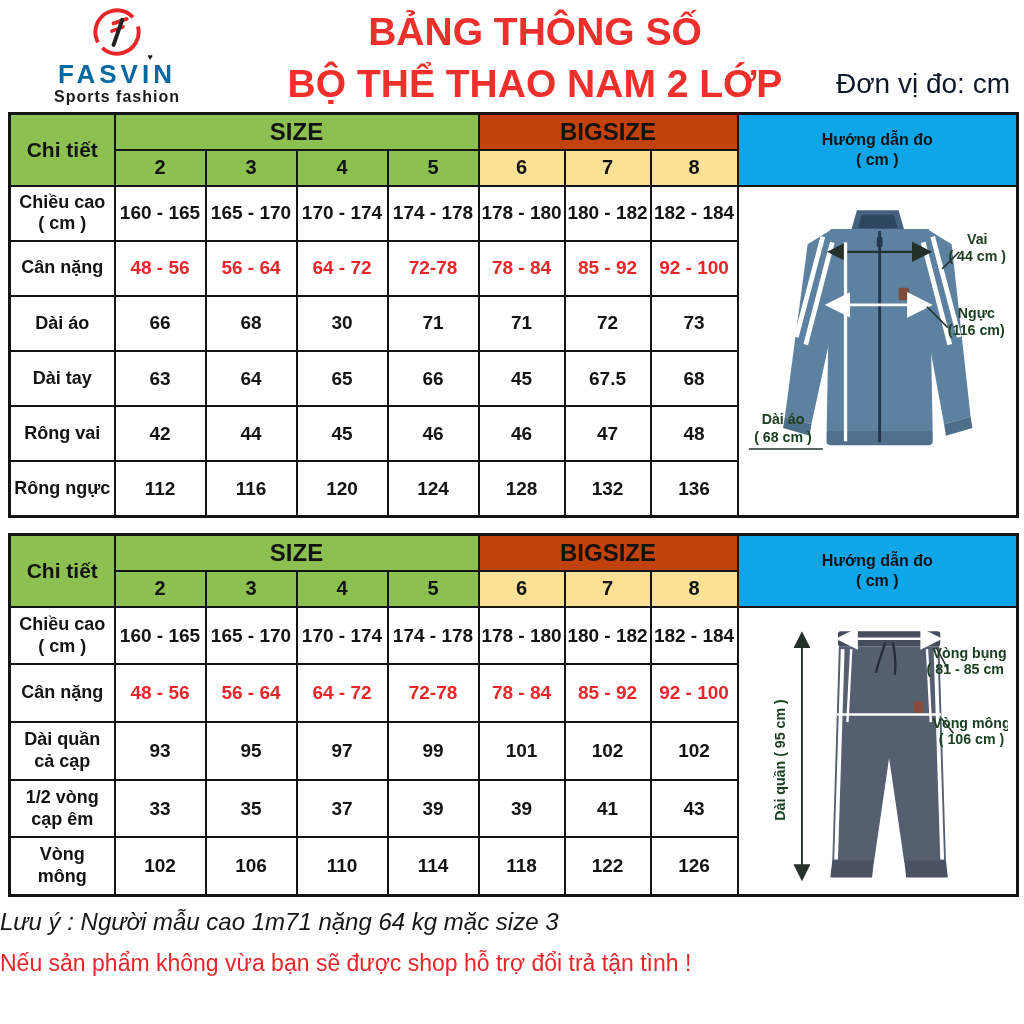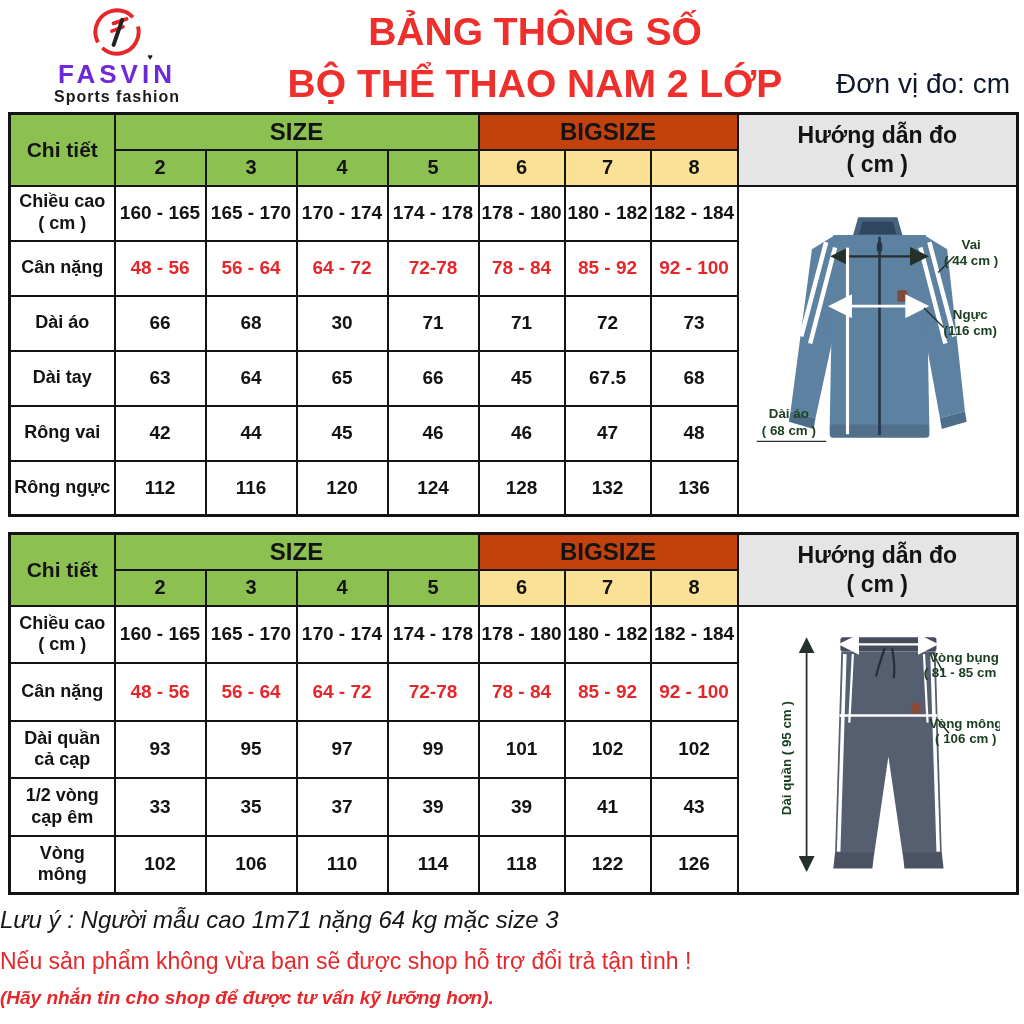--- a/index.html
+++ b/index.html
@@ -3,47 +3,47 @@
 <meta charset="utf-8">
 <style>
   *{margin:0;padding:0;box-sizing:border-box}
   html,body{width:1024px;height:1024px;background:#fff;overflow:hidden;
     font-family:"Liberation Sans",sans-serif;color:#111}
   
   .page-header{position:relative;height:110px}
   .logo{position:absolute;left:42px;top:4px;width:150px;text-align:center}
   .logo-mark{width:52px;height:52px;display:block;margin:2px auto 0}
   .logo-name-wrap{position:relative;display:inline-block;margin-top:1px}
-  .logo-name{font-size:26px;font-weight:bold;letter-spacing:4px;color:#6d28d9}
+  .logo-name{font-size:26px;font-weight:bold;letter-spacing:4px;color:#0369a1}
   .heart{position:absolute;top:-6px;right:23px;font-size:9px;color:#1b1b1b;line-height:1}
   .logo-tag{font-size:16px;font-weight:bold;letter-spacing:1px;color:#1b1b1b;margin-top:-2px}
   .title{position:absolute;left:285px;top:12px;width:500px;text-align:center;
     color:#ee2f2b;font-weight:bold;font-size:39px;line-height:1.0}
   .title div+div{margin-top:13px}
   .unit{position:absolute;right:14px;top:68px;font-size:28px;color:#0f172a}
   
   table{border-collapse:collapse;table-layout:fixed;width:1008px;margin:2px 8px 0;
     border:3px solid #141414}
   table.t1{margin-top:15px}
   th,td{border:2px solid #141414;text-align:center;vertical-align:middle;
     font-weight:bold;color:#131313;overflow:hidden}
   thead th{height:36px}
   .detail-h{background:#8cc152;font-size:21px}
   .group-h{background:#8cc152;font-size:24px}
   .group-h.big{background:#c2410c}
   .num{font-size:20px}
   .size-bg{background:#8cc152}
   .big-bg{background:#fae196}
-  .guide-h{background:#e5e5e5;font-size:23px;line-height:1.25;padding:0 4px}
+  .guide-h{background:#0ea5e9;font-size:16px;line-height:1.25;padding:0 4px}
   .row-label{font-size:18px;line-height:1.2;padding:0 3px}
   .val{font-size:19px}
   .red{color:#e7262a}
   .t0 tbody td{height:55px}
   .t1 tbody td{height:57px}
-  .guide-cell{padding:16px;vertical-align:top;background:#fff}
+  .guide-cell{padding:8px;vertical-align:top;background:#fff}
   .guide-wrap{width:100%;height:100%}
   .guide-wrap svg{display:block;width:100%;height:auto}
   svg text{font-family:"Liberation Sans",sans-serif;fill:#1d4023;font-size:15px}
   
   .footer{margin-top:11px}
   .note1{font-size:24px;font-style:italic;color:#161616}
   .note2{font-size:23px;color:#e7262a;margin-top:14px}
   .note3{font-size:19px;font-style:italic;font-weight:bold;color:#e7262a;margin-top:12px}
 </style>
 </head>
@@ -328,14 +328,13 @@
           <td class="val">122</td>
           <td class="val">126</td>
         </tr>
       </tbody>
   </table>
 </main>
 
 <footer class="footer">
   <p class="note1">Lưu ý : Người mẫu cao 1m71 nặng 64 kg mặc size 3</p>
   <p class="note2">Nếu sản phẩm không vừa bạn sẽ được shop hỗ trợ đổi trả tận tình !</p>
-  <p class="note3">(Hãy nhắn tin cho shop để được tư vấn kỹ lưỡng hơn).</p>
 </footer>
 
 </body></html>

